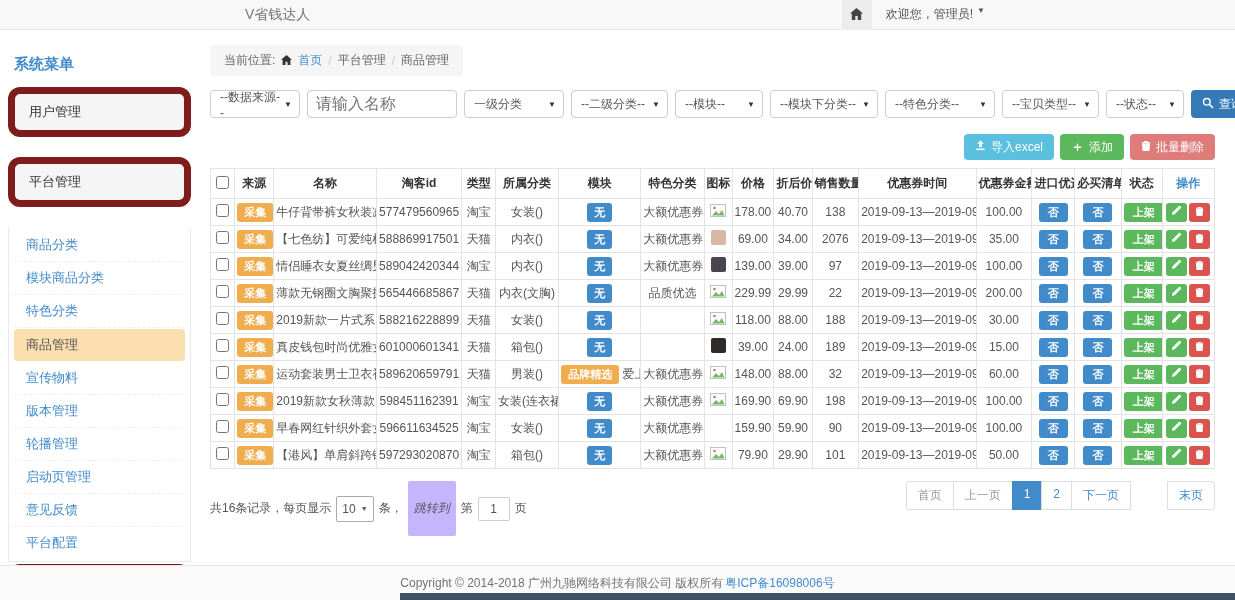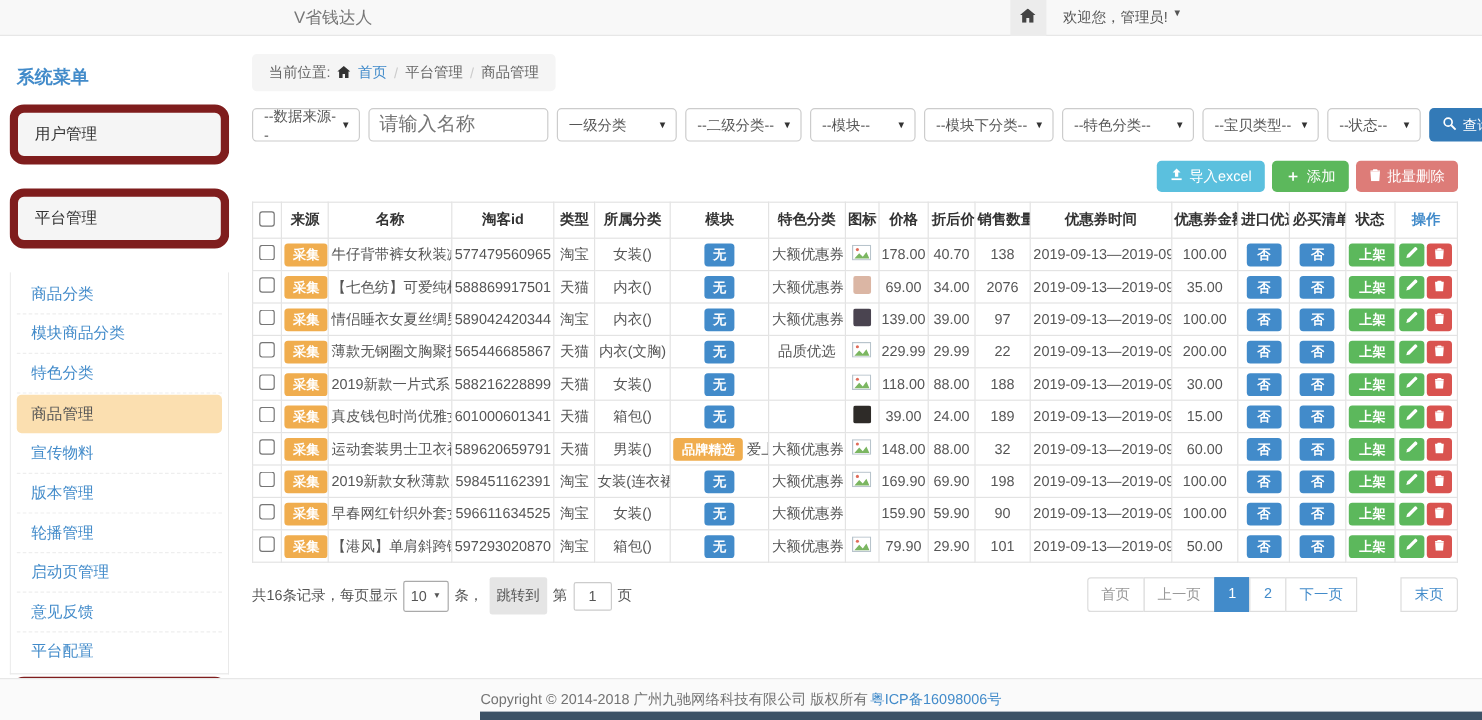--- a/index.html
+++ b/index.html
@@ -66,21 +66,21 @@
   .act-btn { width:21px; height:19px; display:inline-flex; align-items:center; justify-content:center; border-radius:3px; cursor:pointer; }
   .act-edit { background:#5cb85c; }
   .act-del { background:#d9534f; }
   .mod-extra { margin-left:3px; }
 
   .pagi-row { margin-top:12px; display:flex; justify-content:space-between; align-items:flex-start; font-size:12px; color:#555; }
   .pagi-left { display:flex; align-items:center; gap:5px; }
   .pp-select { height:24px; border:1px solid #aaa; border-radius:2px; background:#fff; display:inline-flex;
                align-items:center; gap:5px; padding:12px 5px; cursor:pointer; }
   .pp-select .crt { font-size:7px; }
-  .jump-btn { background:#e5e5e5; color:#555; padding:7px 6px; border-radius:2px; cursor:pointer; }
+  .jump-btn { background:#c4b5fd; color:#555; padding:19px 6px; border-radius:2px; cursor:pointer;font-style:italic; }
   .page-input { width:32px; height:24px; border:1px solid #ccc; border-radius:2px; text-align:center; font-size:12px; color:#555; }
   .pager { display:flex; }
   .pager .pg { border:1px solid #ddd; background:#fff; padding:5px 11px; margin-left:-1px; color:#428bca; cursor:pointer; }
   .pager .pg:first-child { border-radius:3px 0 0 3px; margin-left:0; }
   .pager .pg:last-child { border-radius:0 3px 3px 0;margin-left:36px; }
   .pager .pg.disabled { color:#999; cursor:default; }
   .pager .pg.active { background:#428bca; border-color:#428bca; color:#fff; cursor:default; }
 
   .footer { position:absolute; left:0; right:0; bottom:0; height:35px; background:#fafafa;
             border-top:1px solid #e7e7e7; display:flex; align-items:center; justify-content:center;

